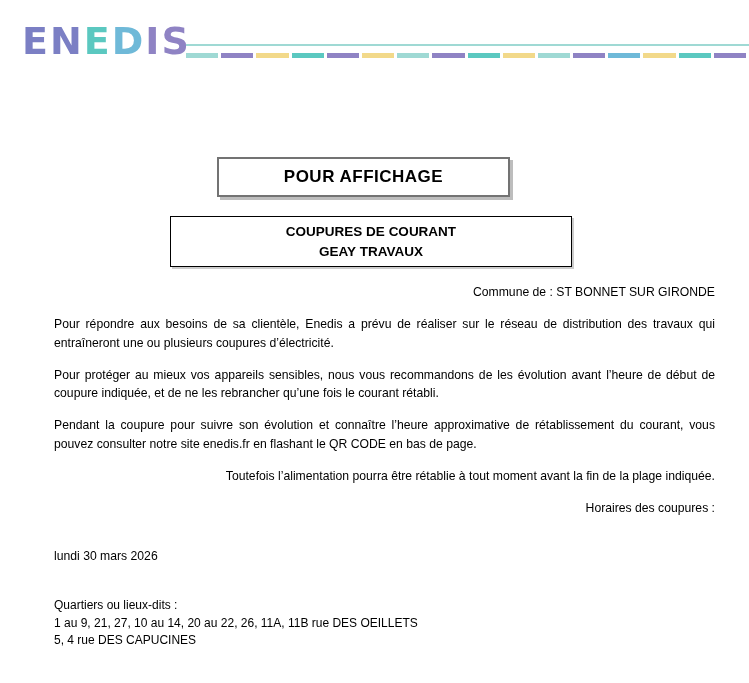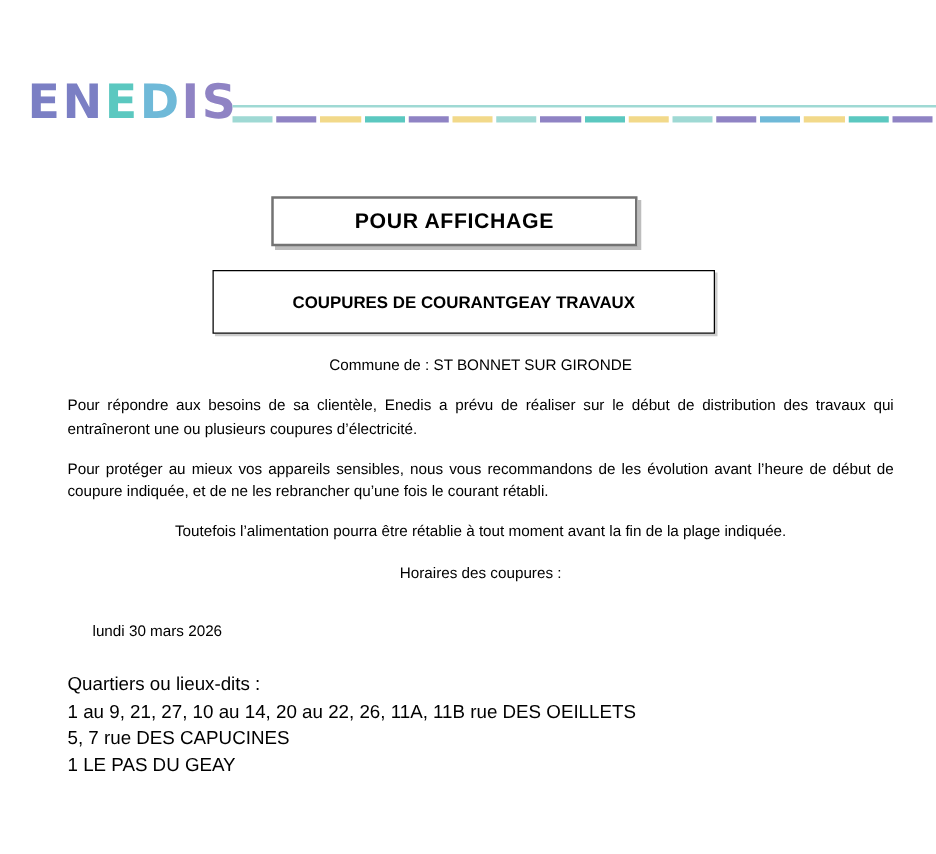--- a/index.html
+++ b/index.html
@@ -13,21 +13,20 @@
     font-family: "Liberation Sans", sans-serif;
     color: #000000;
     position: relative;
     overflow: hidden;
   }
 
   
   .header {
     position: relative;
     height: 72px;
-    margin-top: 40px;
   }
   .logo {
     position: absolute;
     left: 22px;
     top: 22px;
     font-family: "DejaVu Sans", sans-serif;
     font-size: 38px;
     font-weight: bold;
     letter-spacing: 2px;
     color: #8c8ccb;
@@ -86,53 +85,52 @@
   }
   .box-coupures {
     position: absolute;
     left: 170px;
     top: 216px;
     width: 400px;
     height: 49px;
     border: 1px solid #000;
     box-shadow: 2px 2px 0 #cccccc;
     display: flex;
-    flex-direction: row;
+    flex-direction: column;
     align-items: center;
     justify-content: center;
     font-size: 13.5px;
     font-weight: bold;
     line-height: 1.45;
   }
 
   
   .content {
     position: absolute;
     left: 54px;
     top: 283px;
     width: 661px;
     font-size: 12.2px;
     line-height: 1.5;
   }
   .content p {
     margin: 0 0 14px 0;
     text-align: justify;
   }
-  .content p.nojust { text-align: center; }
+  .content p.nojust { text-align: right; }
   .underline { }
 
   .schedule {
     margin-top: 30px;
     font-size: 12.2px;
     line-height: 1.45;
-    margin-left: 20px;
   }
   .districts {
-    margin-top: 22px;
-    font-size: 15px;
+    margin-top: 32px;
+    font-size: 12px;
     line-height: 1.45;
   }
   .districts div, .schedule div { white-space: pre; }
 </style>
 </head>
 <body>
 
 <div class="header">
   <div class="logo">
     <span class="e1">E</span><span class="n">N</span><span class="e2">E</span><span class="d">D</span><span class="i">I</span><span class="s">S</span>
@@ -164,26 +162,27 @@
   <span>POUR AFFICHAGE</span>
 </div>
 
 <div class="box-coupures">
   <span>COUPURES DE COURANT</span>
   <span>GEAY TRAVAUX</span>
 </div>
 
 <div class="content">
   <p class="nojust">Commune de : ST BONNET SUR GIRONDE</p>
-  <p>Pour répondre aux besoins de sa clientèle, Enedis a prévu de réaliser sur le début de distribution des travaux qui entraîneront une ou plusieurs coupures d’électricité.</p>
+  <p>Pour répondre aux besoins de sa clientèle, Enedis a prévu de réaliser sur le réseau de distribution des travaux qui entraîneront une ou plusieurs coupures d’électricité.</p>
   <p>Pour protéger au mieux vos appareils sensibles, nous vous recommandons de les évolution avant l’heure de début de coupure indiquée, et de ne les rebrancher qu’une fois le courant rétabli.</p>
+  <p>Pendant la coupure pour suivre son évolution et connaître l’heure approximative de rétablissement du courant, vous pouvez consulter notre site enedis.fr en flashant le QR CODE en bas de page.</p>
   <p class="nojust"><span class="underline">Toutefois l’alimentation pourra être rétablie à tout moment avant la fin de la plage indiquée</span><span>.</span></p>
   <p class="nojust">Horaires des coupures :</p>
 
   <div class="schedule" id="schedule-list">
       <div>lundi 30 mars 2026</div>
     </div>
 
   <div class="districts">
     <div>Quartiers ou lieux-dits :</div>
-    <div id="districts-list"><div>1 au 9, 21, 27, 10 au 14, 20 au 22, 26, 11A, 11B rue DES OEILLETS</div><div>5, 7 rue DES CAPUCINES</div><div>1 LE PAS DU GEAY</div></div>
+    <div id="districts-list"><div>1 au 9, 21, 27, 10 au 14, 20 au 22, 26, 11A, 11B rue DES OEILLETS</div><div>5, 4 rue DES CAPUCINES</div></div>
   </div>
 </div>
 
 </body></html>

